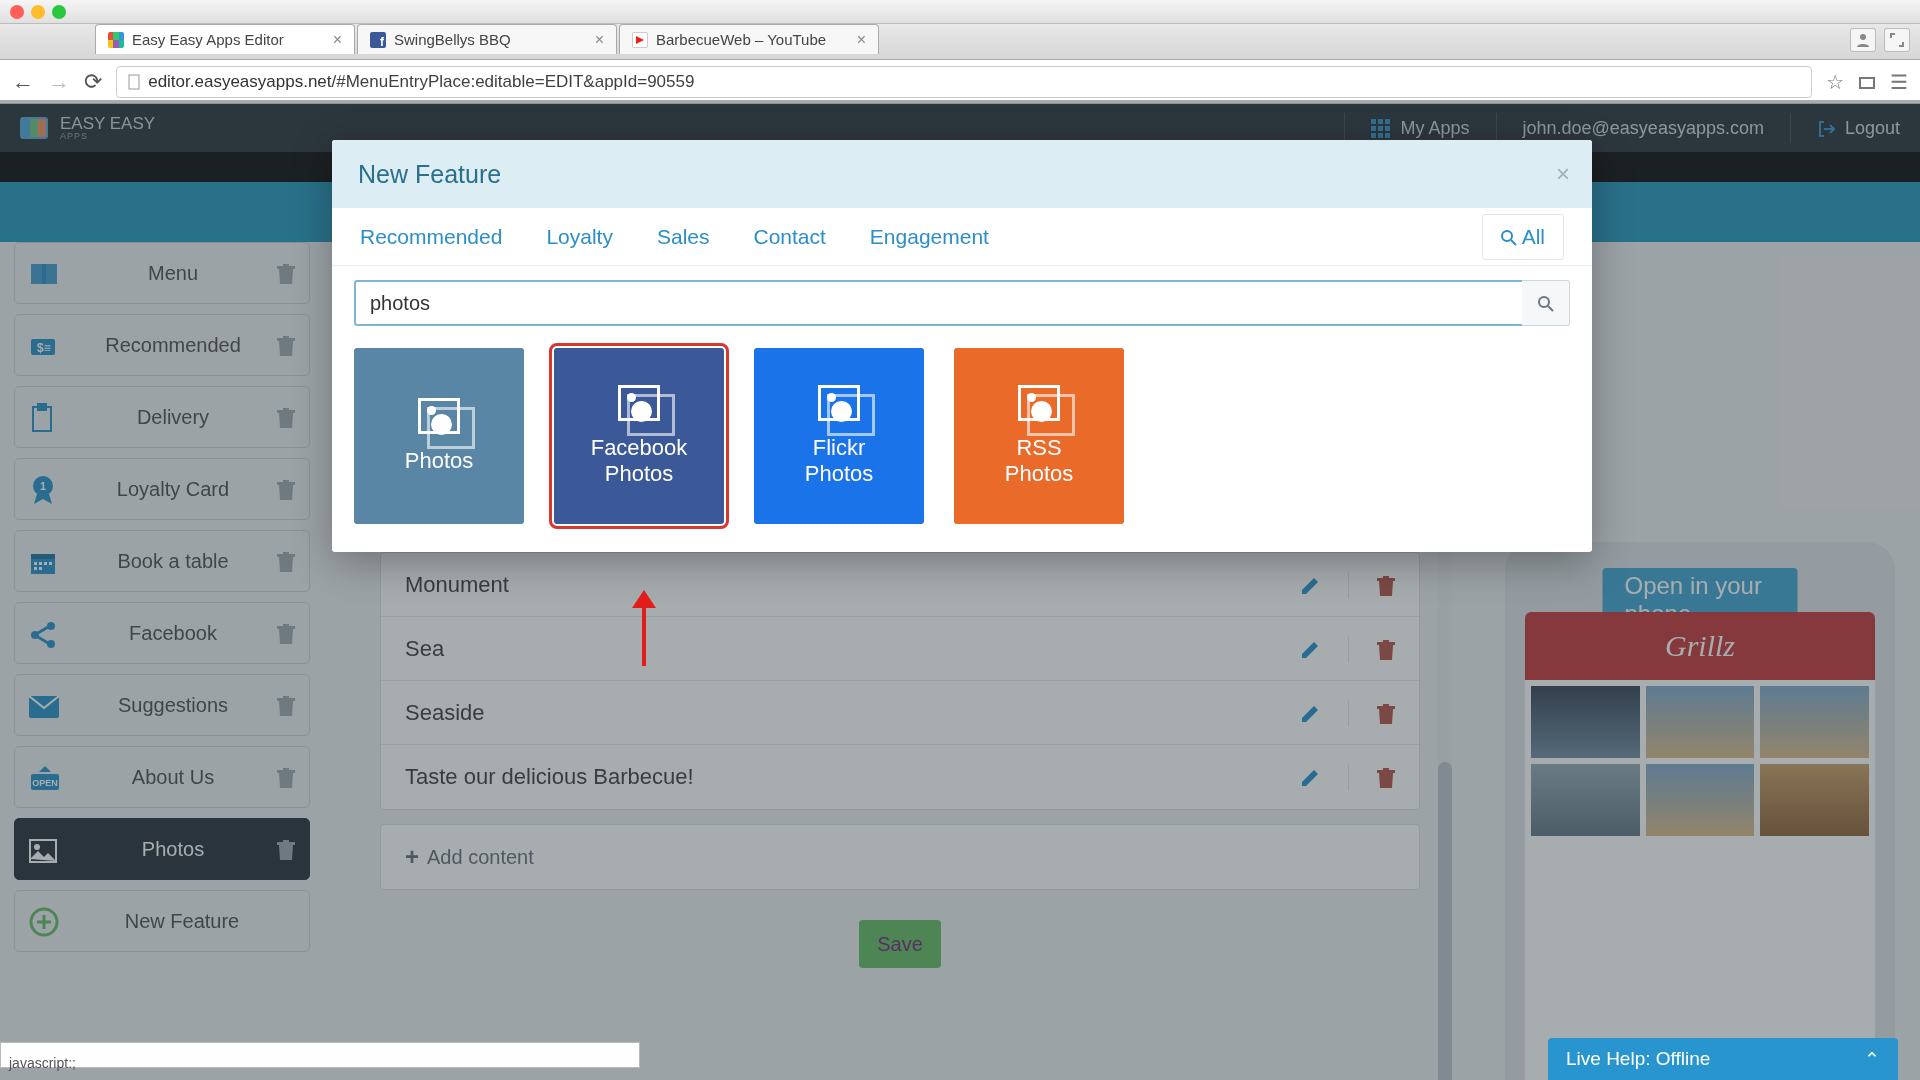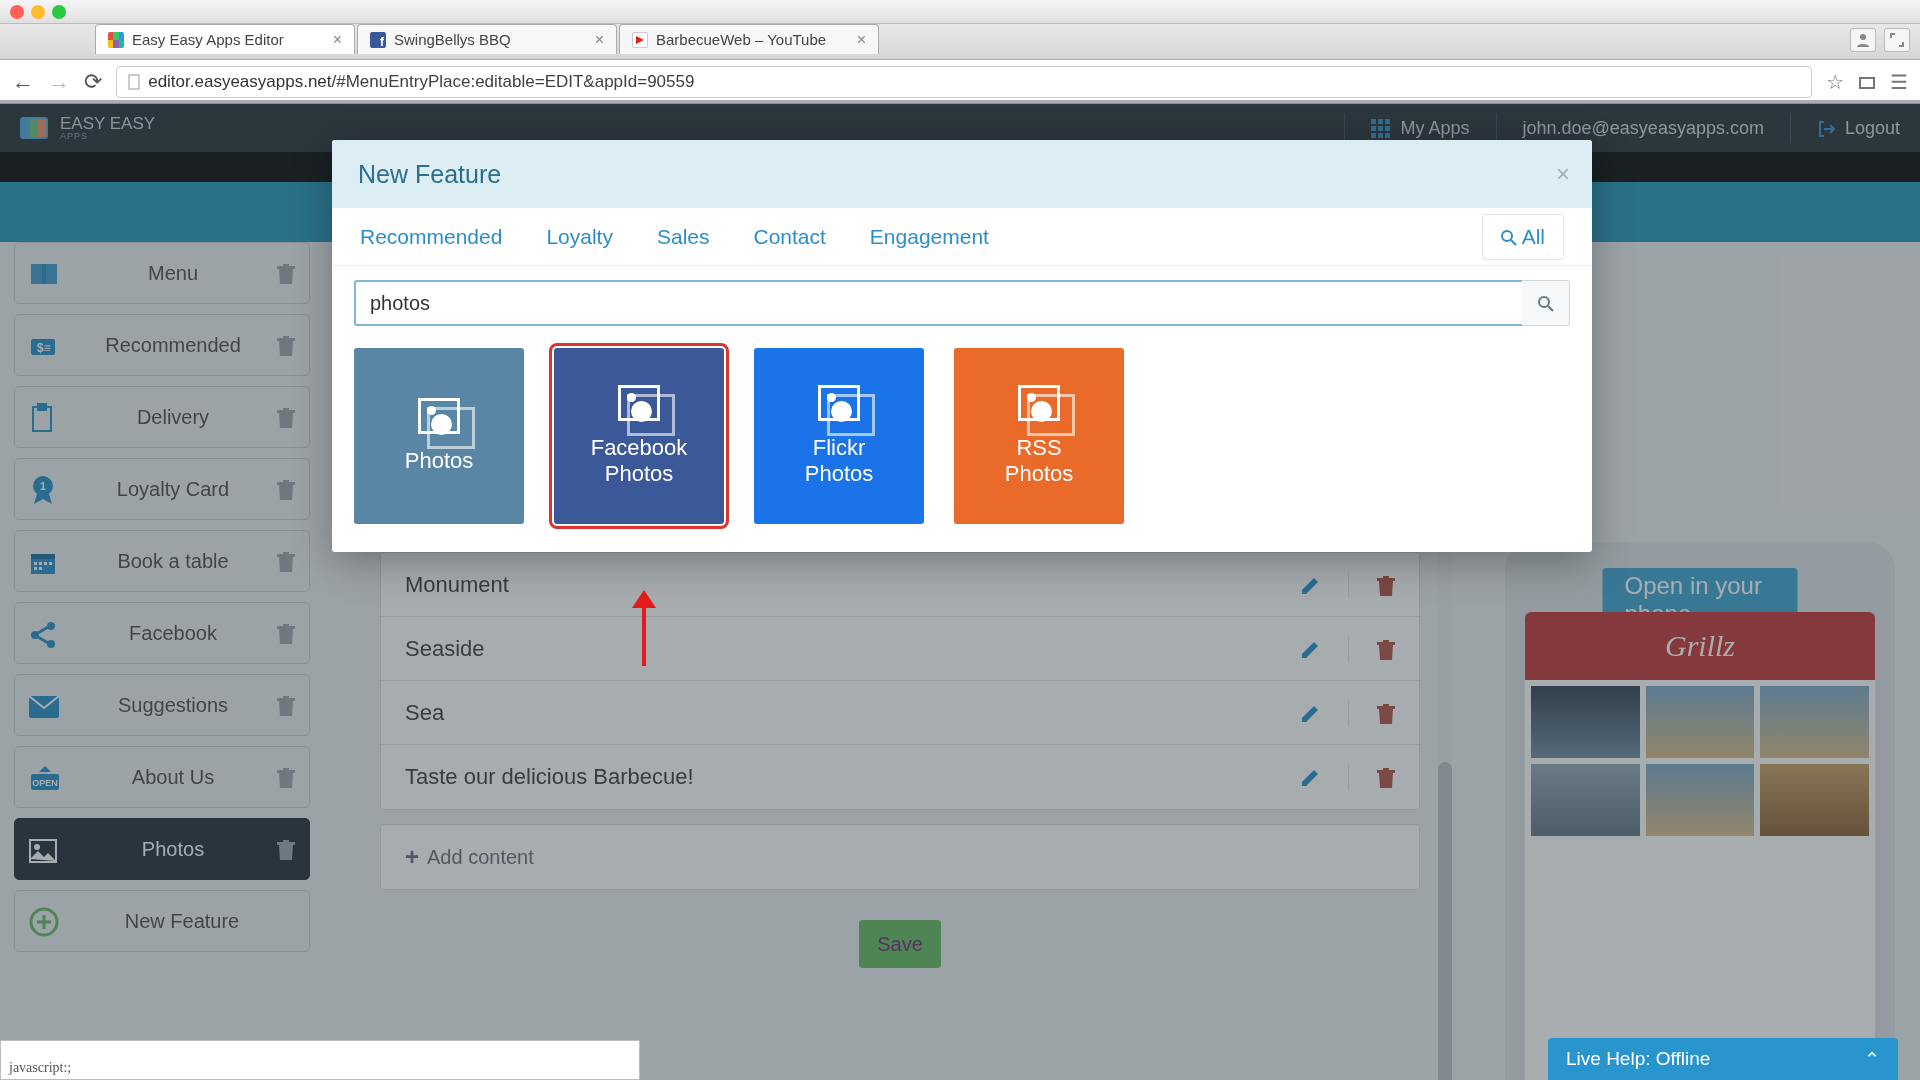--- a/index.html
+++ b/index.html
@@ -81,21 +81,21 @@
 .phone{ position:absolute; right:25px; top:300px; width:390px; height:680px; background:#dde2e6; border-radius:28px; padding:20px;}
 .phone-inner{ width:100%; height:100%; background:#fff; border-radius:6px; overflow:hidden; position:relative;}
 .open-btn{ position:absolute; top:26px; left:50%; transform:translateX(-50%); background:#37a0d0; color:#fff; padding:4px 22px; border-radius:4px; font-size:24px;}
 .phone-header{ height:68px; background:#c12f2f; display:flex; align-items:center; justify-content:center; color:#fff; font-family:cursive; font-size:30px; font-style:italic;}
 .thumb-grid{ display:grid; grid-template-columns:1fr 1fr 1fr; gap:6px; padding:6px;}
 .thumb-grid div{ height:72px; background:linear-gradient(#7aa6c9,#d9b883);}
 .thumb-grid div:nth-child(1){background:linear-gradient(#2b3a4a,#6b87a0);}
 .thumb-grid div:nth-child(4){background:linear-gradient(#8fa6b3,#5a6f7e);}
 .thumb-grid div:nth-child(6){background:linear-gradient(#c79a5e,#8a5a2e);}
 
-.status-strip{ position:absolute; left:0; bottom:0; height:26px; width:640px; background:#fff; border:1px solid #bbb; font-size:14px; color:#555; padding:19px 8px;font-family:Liberation Serif, serif;}
+.status-strip{ position:absolute; left:0; bottom:12px; height:26px; width:640px; background:#fff; border:1px solid #bbb; font-size:14px; color:#555; padding:12px 8px;}
 .livehelp{ position:absolute; right:22px; bottom:0; width:350px; height:42px; background:#2895cf; color:#fff; display:flex; align-items:center; padding:0 18px; font-size:19px; border-radius:4px 4px 0 0;}
 .livehelp .chev{ margin-left:auto;}
 
 
 .overlay{ position:absolute; inset:0; top:100px; background:rgba(60,70,78,.45); }
 .modal{ position:absolute; left:332px; top:140px; width:1260px; background:#fff; border-radius:3px; box-shadow:0 10px 40px rgba(0,0,0,.3); overflow:hidden;}
 .modal-head{ background:#dceef4; height:68px; display:flex; align-items:center; padding:0 26px; font-size:25px; color:#2b6f8f; position:relative;}
 .modal-close{ position:absolute; right:22px; top:20px; color:#9fb2ba; font-size:24px; cursor:pointer;}
 .modal-tabs{ height:58px; display:flex; align-items:center; padding:0 28px; gap:44px; font-size:21px; color:#2b8ec9; border-bottom:1px solid #eceff1;}
 .modal-tabs .tablink{ cursor:pointer; }
@@ -346,33 +346,33 @@
             <span class="edit"><svg width="20" height="20" viewBox="0 0 20 20" fill="#1c8bc7">
                 <path d="M2 14L14 2l4 4L6 18H2z"></path>
               </svg></span>
             <span class="sepv"></span>
             <span class="del"><svg width="18" height="20" viewBox="0 0 18 20" fill="#b04a3e">
                 <path d="M2 5h14l-1 15H3zM0 2h18v3H0zM6 0h6v2H6z"></path>
               </svg></span>
           </span>
         </div>
         <div class="row">
-          <span>Seaside</span>
+          <span>Sea</span>
           <span class="actions">
             <span class="edit"><svg width="20" height="20" viewBox="0 0 20 20" fill="#1c8bc7">
                 <path d="M2 14L14 2l4 4L6 18H2z"></path>
               </svg></span>
             <span class="sepv"></span>
             <span class="del"><svg width="18" height="20" viewBox="0 0 18 20" fill="#b04a3e">
                 <path d="M2 5h14l-1 15H3zM0 2h18v3H0zM6 0h6v2H6z"></path>
               </svg></span>
           </span>
         </div>
         <div class="row">
-          <span>Sea</span>
+          <span>Seaside</span>
           <span class="actions">
             <span class="edit"><svg width="20" height="20" viewBox="0 0 20 20" fill="#1c8bc7">
                 <path d="M2 14L14 2l4 4L6 18H2z"></path>
               </svg></span>
             <span class="sepv"></span>
             <span class="del"><svg width="18" height="20" viewBox="0 0 18 20" fill="#b04a3e">
                 <path d="M2 5h14l-1 15H3zM0 2h18v3H0zM6 0h6v2H6z"></path>
               </svg></span>
           </span>
         </div>

